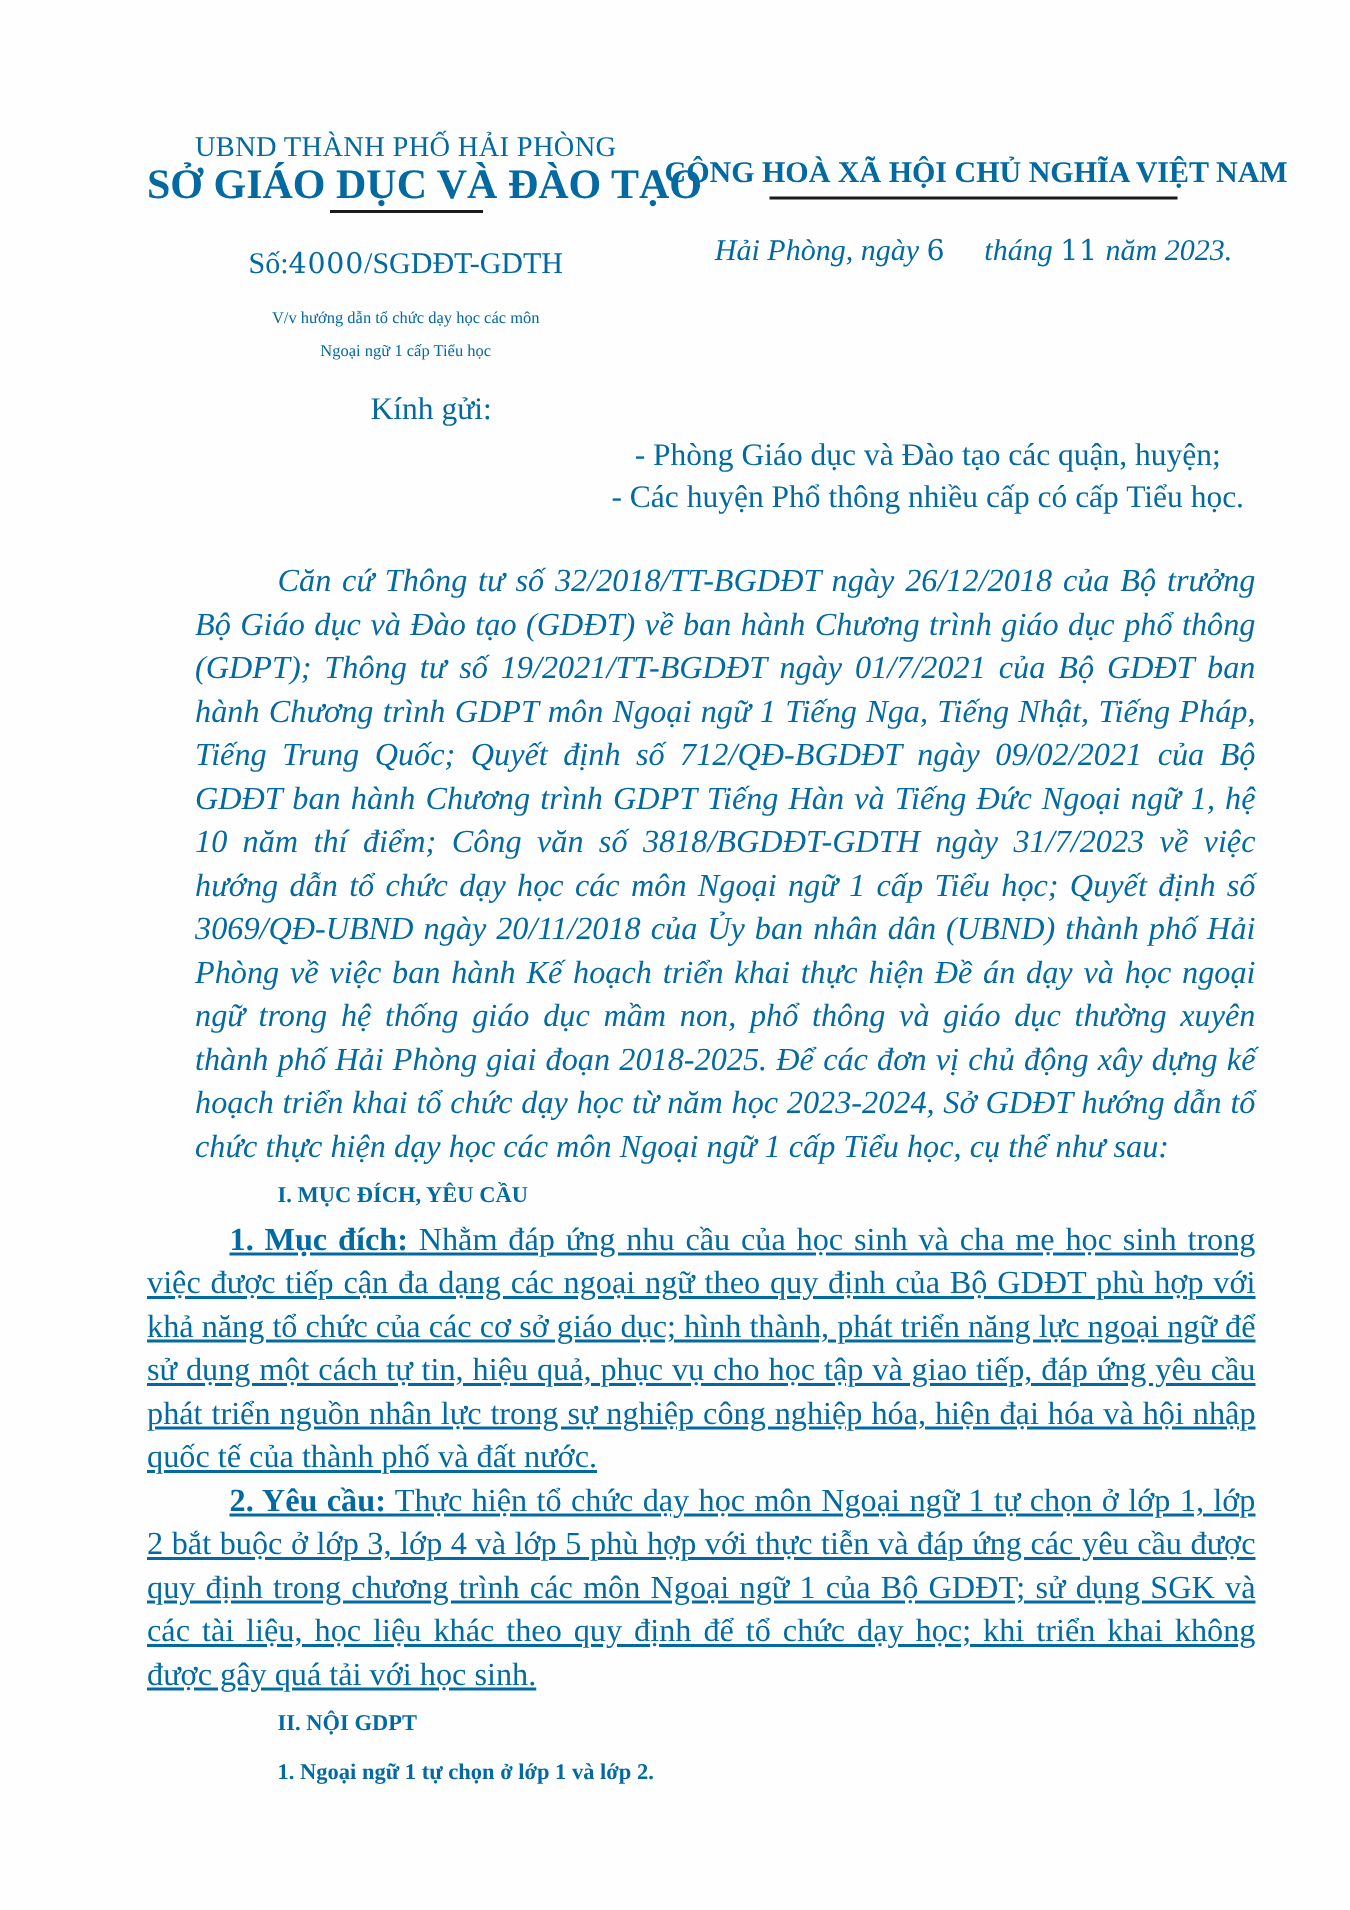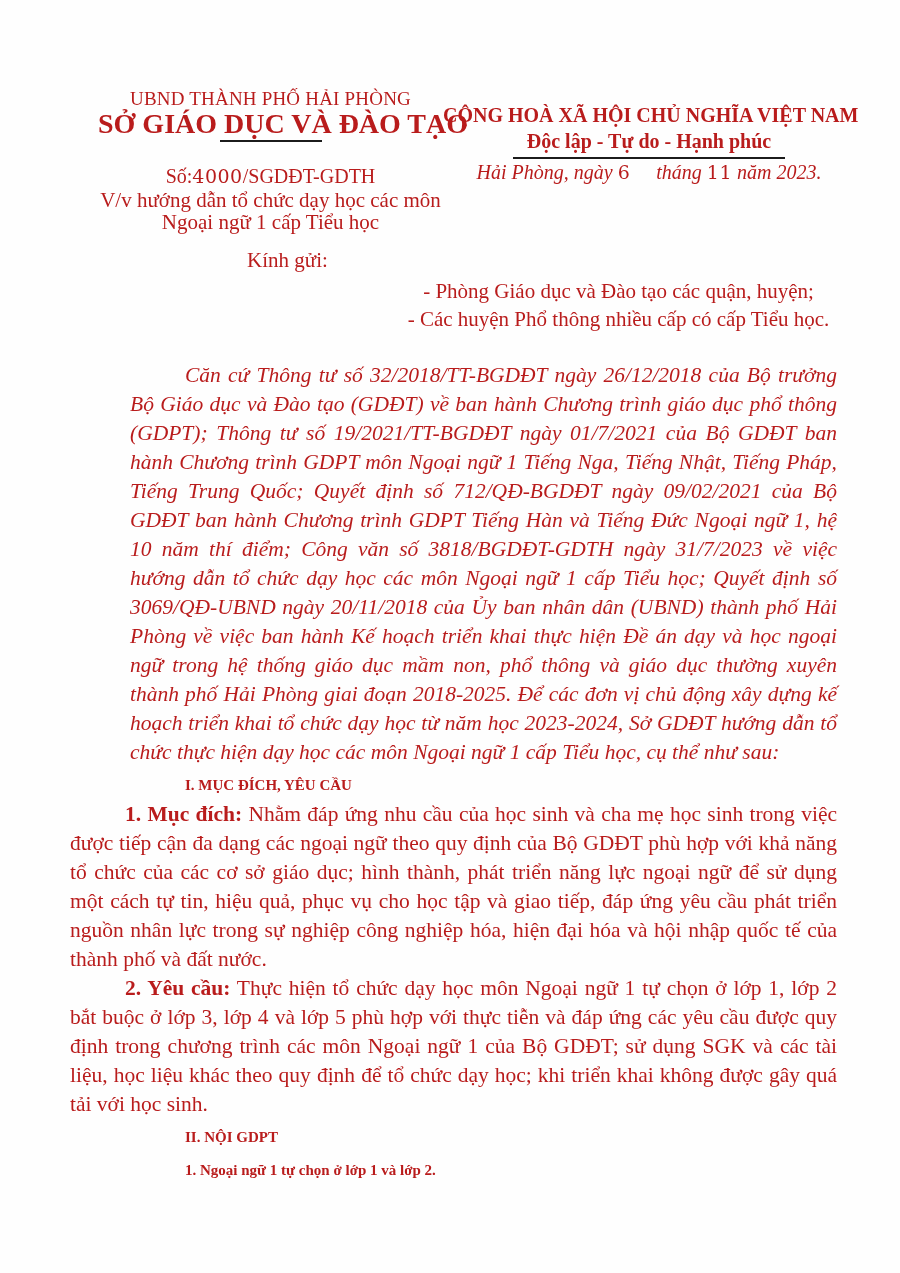--- a/index.html
+++ b/index.html
@@ -5,21 +5,21 @@
   * { margin: 0; padding: 0; box-sizing: border-box; }
   html, body { background: #ffffff; }
   body { font-family: "Liberation Serif", serif; }
 
   .page {
     position: relative;
     width: 900px;
     height: 1273px;
     margin: 0 auto;
     background: #fefefe;
-    color: #b91c1c;
+    color: #0369a1;
     overflow: hidden;
     padding-top: 86px;
   }
 
   
   .header-row { display: flex; }
   .header-left  { width: 345px; margin-left: 98px; text-align: center; }
   .header-right { width: 412px; text-align: center; }
 
   .agency-parent {
@@ -51,35 +51,37 @@
   .rule-left  { width: 102px; }
   .rule-right { width: 272px; }
 
   .doc-number {
     margin-top: 21px;
     font-size: 20px;
     line-height: 26px;
     white-space: nowrap;
   }
   .place-date {
+    margin-top: 21px;
     font-size: 20px;
     line-height: 26px;
     font-style: italic;
     white-space: nowrap;
   }
   .filled-number {
     font-style: normal;
     font-family: "DejaVu Serif", serif;
     font-size: 19px;
     letter-spacing: 0.5px;
   }
   .day-gap { margin-right: 26px; }
 
   .subject {
-    font-size: 21px;
+    margin-top: 12px;
+    font-size: 11px;
     line-height: 22px;
   }
 
   
   .salutation { margin-top: 13px; font-size: 21px; }
   .kinh-gui { margin-left: 247px; line-height: 28px; }
   .recipients { margin-left: 337px; margin-top: 3px; text-align: center; }
   .recipient { line-height: 28px; }
 
   
@@ -91,25 +93,26 @@
     text-align: justify;
     text-indent: 55px;
   }
   .heading {
     margin: 4px 63px 0 185px;
     font-size: 15px;
     line-height: 29px;
     font-weight: bold;
   }
   .body-para {
-    margin: 0 63px 0 70px;
+    margin: 0 63px 0 98px;
     font-size: 21.5px;
     line-height: 29px;
     text-align: justify;
     text-indent: 55px;
+    text-decoration: underline;
   }
   .bold { font-weight: bold; }
 </style>
 </head>
 <body>
 
 <div class="page">
 
   <div class="header-row">
 
@@ -119,21 +122,20 @@
       <div class="rule rule-left"></div>
       <div class="doc-number"><span>Số:</span><span class="filled-number">4000</span><span>/SGDĐT-GDTH</span></div>
       <div class="subject">
         <div>V/v hướng dẫn tổ chức dạy học các môn</div>
         <div>Ngoại ngữ 1 cấp Tiểu học</div>
       </div>
     </div>
 
     <div class="header-right">
       <div class="nation">CỘNG HOÀ XÃ HỘI CHỦ NGHĨA VIỆT NAM</div>
-      <div class="motto">Độc lập - Tự do - Hạnh phúc</div>
       <div class="rule rule-right"></div>
       <div class="place-date"><span>Hải Phòng, ngày</span> <span class="filled-number day-gap">6</span><span>tháng</span> <span class="filled-number">11</span> <span>năm 2023.</span></div>
     </div>
 
   </div>
 
   <div class="salutation">
     <div class="kinh-gui">Kính gửi:</div>
     <div class="recipients">
       <div class="recipient">- Phòng Giáo dục và Đào tạo các quận, huyện;</div>

